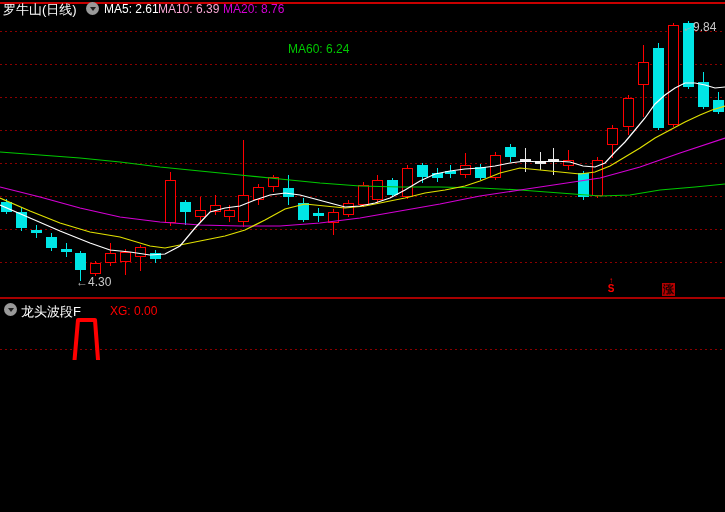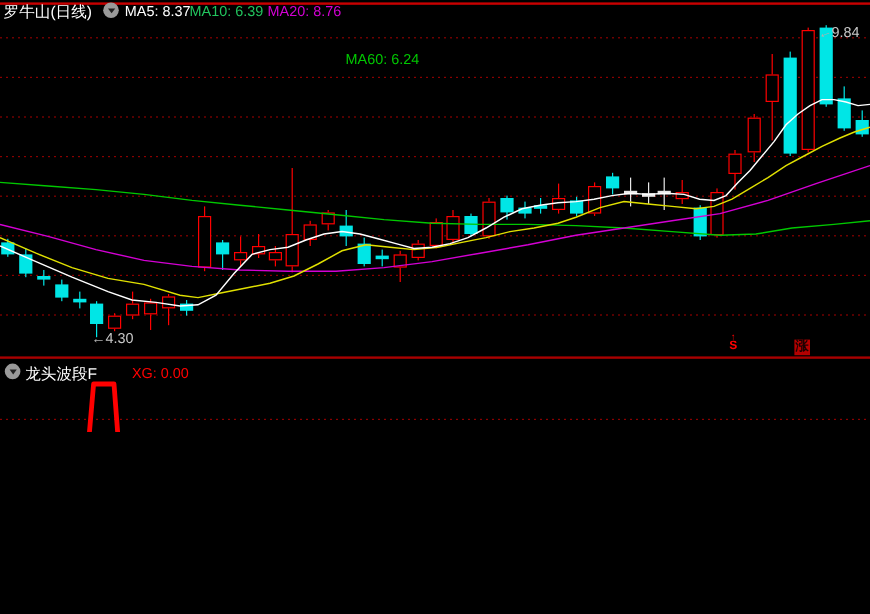--- a/index.html
+++ b/index.html
@@ -4,21 +4,21 @@
 <style>
   html,body{margin:0;padding:0;background:#000;}
   #app{position:relative;width:725px;height:360px;background:#000;overflow:hidden;
        font-family:"Liberation Sans","DejaVu Sans",sans-serif;}
   .abs{position:absolute;}
   
   #top-frame{left:0;top:2px;width:725px;height:2px;background:#c80000;}
   
   .panel-header-text{font-size:13px;color:#fff;white-space:nowrap;}
   .ma-label{font-size:12px;white-space:nowrap;top:2px;}
-  .ma5{color:#ffffff;} .ma10{color:#22c55e;} .ma20{color:#d400d4;} .ma60{color:#00c800;}
+  .ma5{color:#ffffff;} .ma10{color:#f9a8d4;} .ma20{color:#d400d4;} .ma60{color:#00c800;}
   .icon-circle{width:13px;height:13px;border-radius:50%;background:#9a9a9a;
                display:flex;align-items:center;justify-content:center;}
   .chevron{width:0;height:0;border-left:3px solid transparent;border-right:3px solid transparent;
            border-top:4px solid #222;margin-top:1px;}
   
   #chart-main{left:0;top:0;width:725px;height:300px;}
   #panel-indicator{left:0;top:300px;width:725px;height:212px;}
   .gridline{position:absolute;left:0;width:725px;height:1px;
             background:repeating-linear-gradient(90deg,#8b0000 0 2px,transparent 2px 5px);}
   #separator{left:0;top:297px;width:725px;height:2px;background:#a80000;}
@@ -163,21 +163,21 @@
         <polyline points="0,152 40,155 80,158 120,162 160,167 200,171 240,175 280,179 320,183 360,186 400,187 440,187 480,188 520,190 560,193 600,196 630,195 660,190 695,187 725,184" fill="none" stroke="#00c800" stroke-width="1.2"></polyline>
         <polyline points="0,187 40,197 80,208 120,217 160,222 200,225 240,226 280,226 320,223 360,218 400,211 440,204 480,196 520,190 560,184 600,178 640,167 680,153 725,138" fill="none" stroke="#d400d4" stroke-width="1.2"></polyline>
         <polyline points="0,198 30,211 60,223 90,232 120,237 150,246 165,248 185,244 205,240 225,236 245,230 265,220 285,209 305,204 325,206 345,208 365,206 385,202 405,198 425,193 445,190 465,186 480,181 500,173 520,168 540,170 560,172 580,174 595,172 610,166 625,157 640,148 655,138 670,130 685,122 700,115 712,110 725,106" fill="none" stroke="#e0e000" stroke-width="1.2"></polyline>
         <polyline points="0,205 30,218 60,231 90,243 110,250 130,252 150,255 165,254 180,246 195,228 210,212 225,208 240,206 255,200 270,195 285,193 300,195 315,199 330,203 345,207 360,206 375,203 390,198 405,190 420,181 435,174 450,171 465,169 480,168 495,166 510,163 525,161 540,162 555,161 570,162 583,166 595,167 605,163 615,152 625,142 635,130 645,118 655,104 665,95 675,88 685,83 695,83 705,85 715,88 725,87" fill="none" stroke="#ffffff" stroke-width="1.2"></polyline>
       </svg>
 
     <span class="abs panel-header-text" style="left:3px;top:1px;">罗牛山(日线)</span>
     <span class="abs icon-circle" style="left:86px;top:2px;">
         <span class="chevron"></span>
       </span>
-    <span class="abs ma-label ma5" style="left:104px;">MA5: 8.37</span>
+    <span class="abs ma-label ma5" style="left:104px;">MA5: 2.61</span>
     <span class="abs ma-label ma10" style="left:158px;">MA10: 6.39</span>
     <span class="abs ma-label ma20" style="left:223px;">MA20: 8.76</span>
     <span class="abs ma-label ma60" style="left:288px;margin-top:40px;">MA60: 6.24</span>
 
     <span id="anno-high" class="anno" style="left: 681px; top: 21px;">
       <span class="arr">←</span><span>9.84</span>
     </span>
     <span id="anno-low" class="anno" style="left: 76px; top: 276px;">
       <span class="arr">←</span><span>4.30</span>
     </span>

